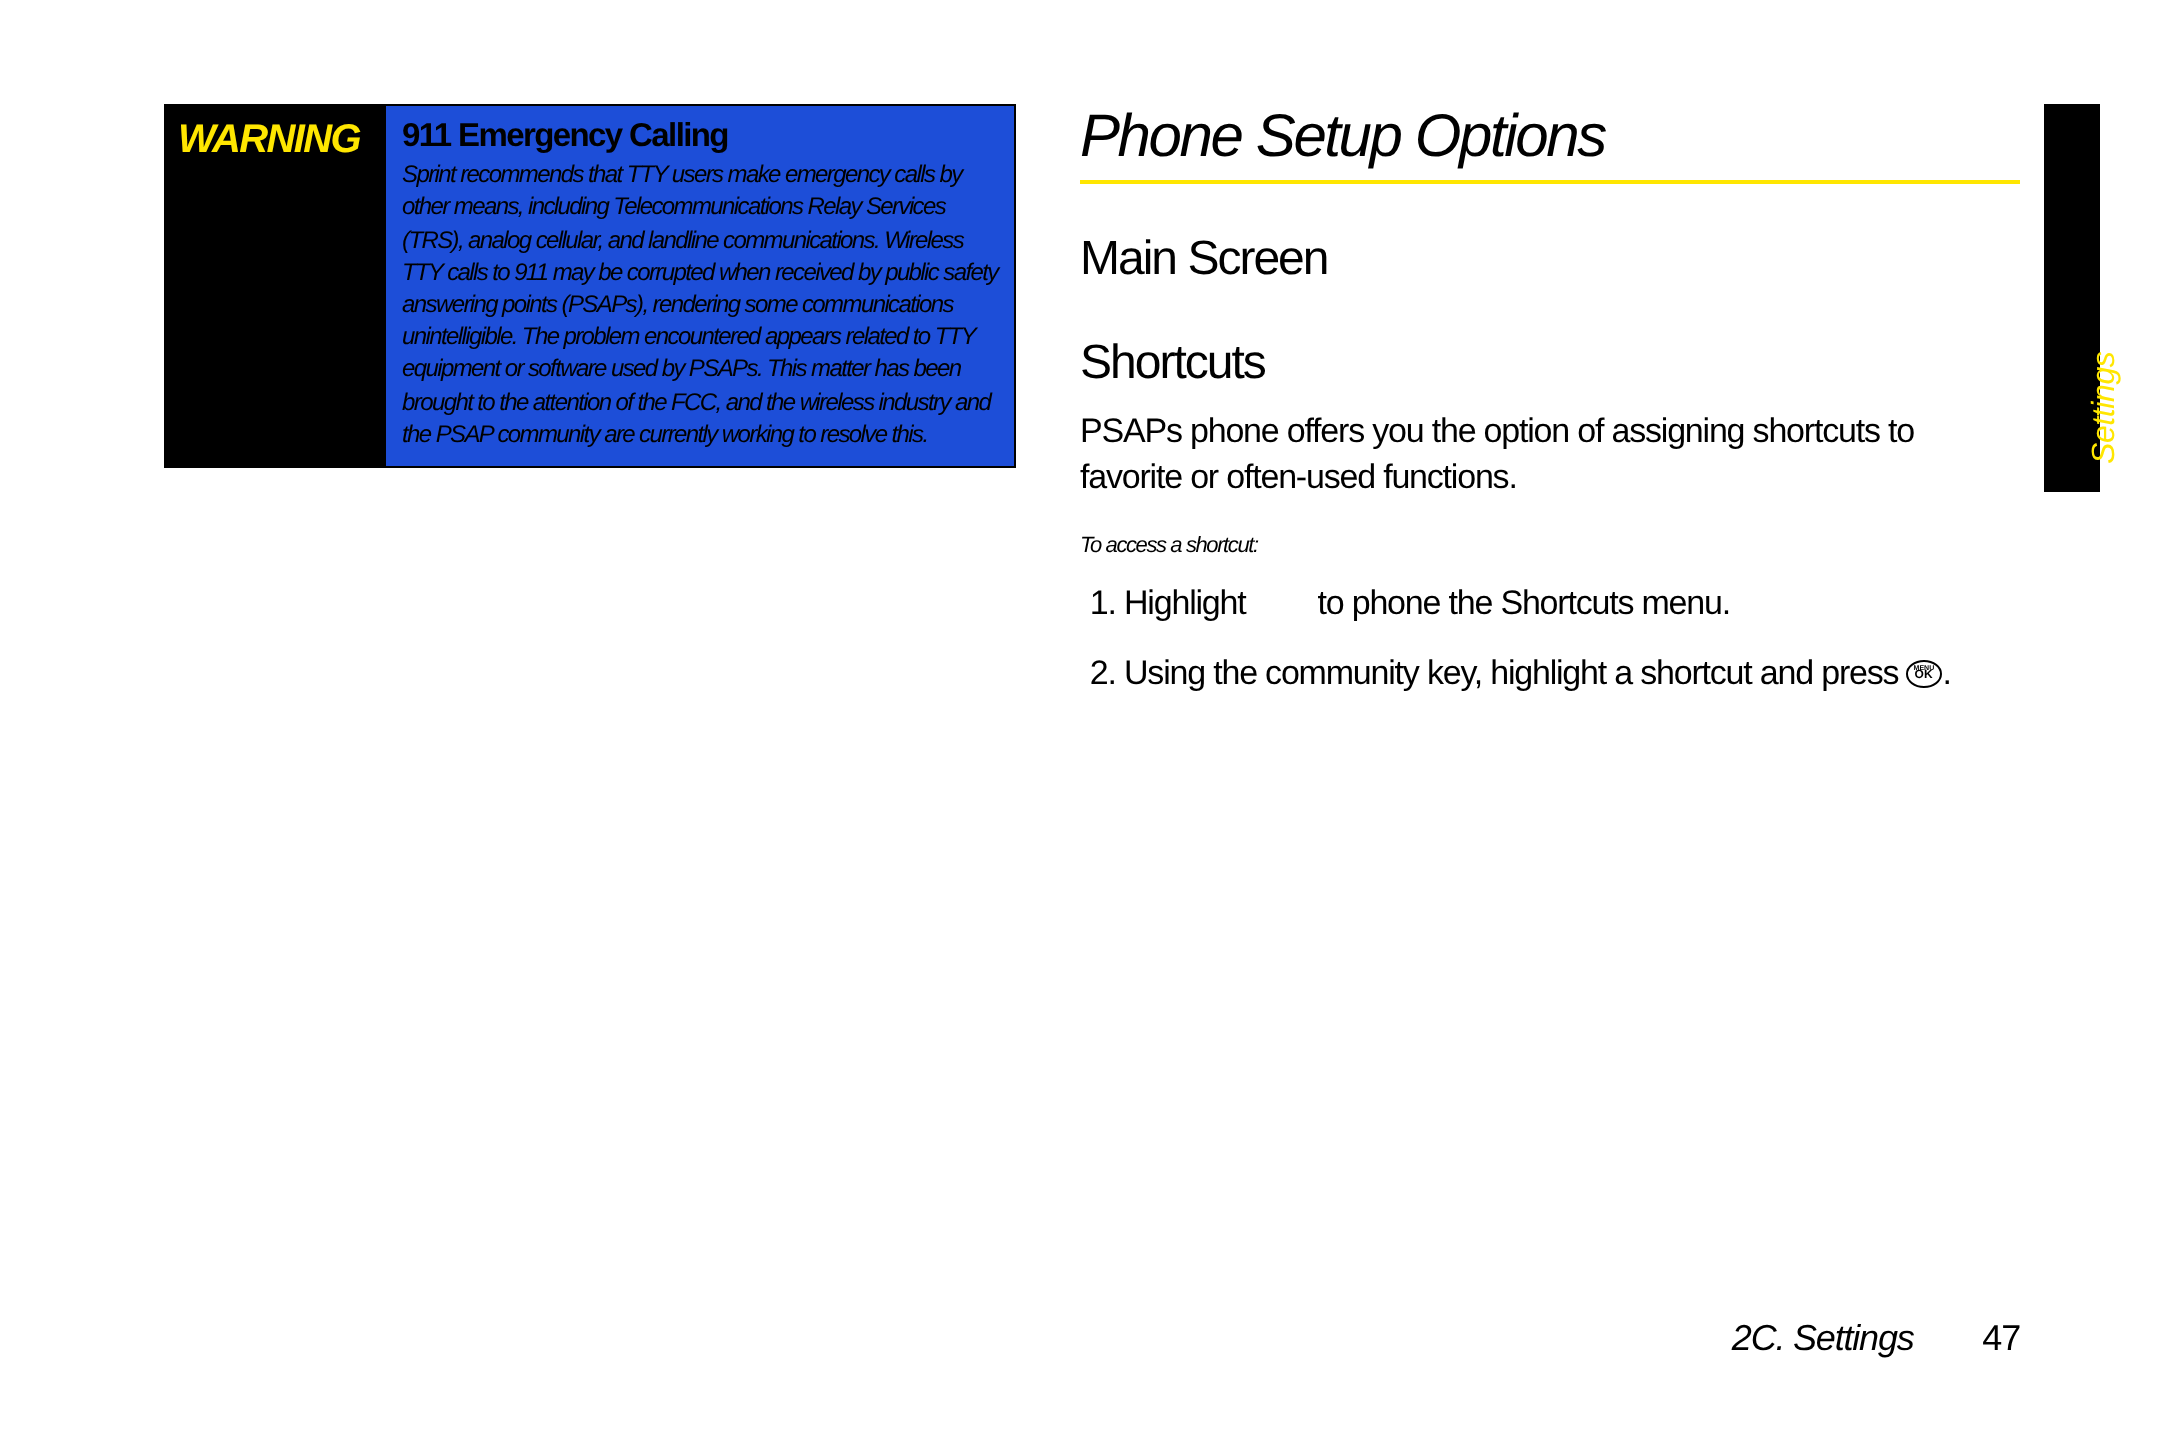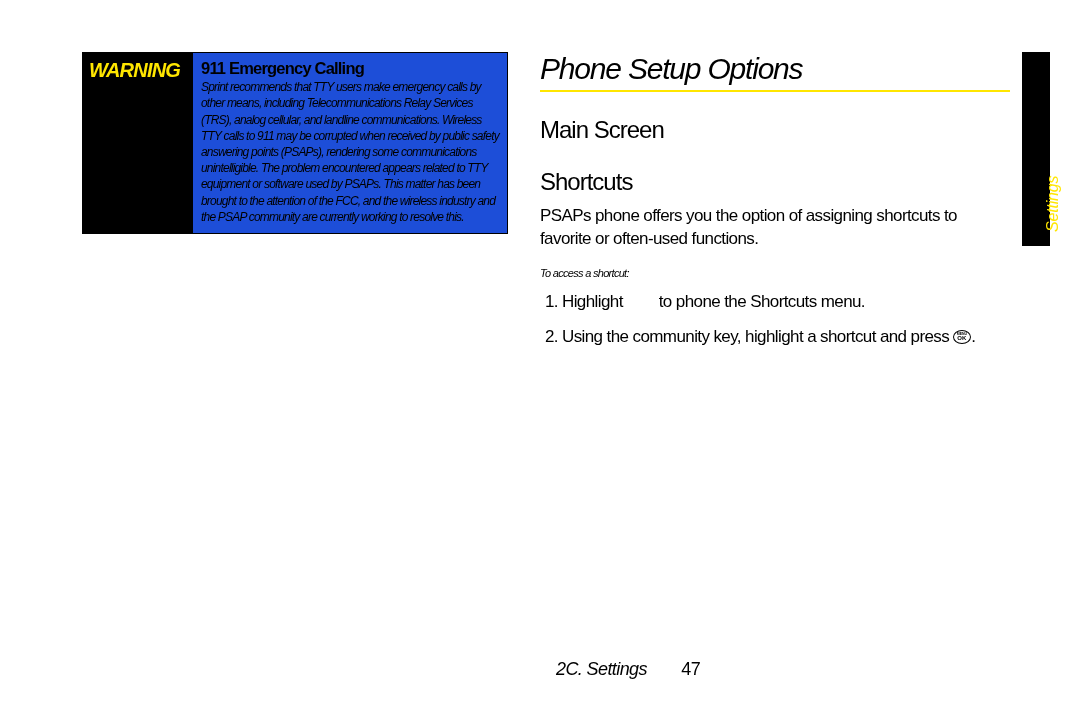--- a/index.html
+++ b/index.html
@@ -145,24 +145,24 @@
     transform: rotate(-90deg);
     transform-origin: left top;
     left: 22px;
     top: 180px;
     white-space: nowrap;
   }
 
   
   .footer {
     position: absolute;
-    left: 556px;
+    left: 540px;
     bottom: 40px;
     width: 470px;
-    text-align: left;
+    text-align: right;
     font-style: italic;
     font-size: 18px;
     letter-spacing: -0.6px;
   }
   .footer .pg {
     font-style: normal;
     font-weight: 400;
     margin-left: 30px;
   }
 </style>

